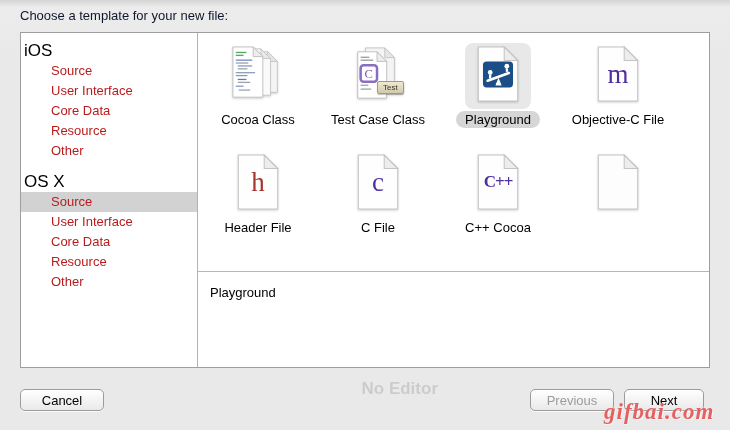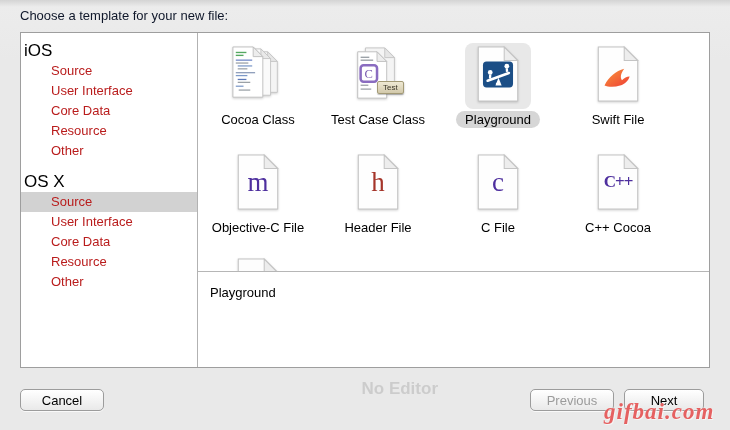--- a/index.html
+++ b/index.html
@@ -169,38 +169,20 @@
                 <line x1="14.5" y1="27.5" x2="14.3" y2="31.5" stroke="#fff" stroke-width="2.2"></line>
                 <circle cx="30.5" cy="19.5" r="2.3" fill="#fff"></circle>
                 <line x1="30.5" y1="21.5" x2="30.7" y2="25" stroke="#fff" stroke-width="2.2"></line>
                 <circle cx="21" cy="36.5" r="1.1" fill="#fff"></circle>
               </svg>
             </div>
           </div>
           <div class="cell-label"><span>Playground</span></div>
         </div>
 
-        <div class="cell">
-          <div class="icon-wrap">
-            <div class="doc">
-              <svg width="46" height="56" viewBox="0 0 44 54">
-                <defs>
-                  <linearGradient id="swg" x1="0" y1="0" x2="1" y2="1">
-                    <stop offset="0" stop-color="#f9973c"></stop>
-                      <stop offset="1" stop-color="#ee3d35"></stop>
-                  </linearGradient>
-                </defs>
-                <path d="M3 1 H28 L41 14 V53 H3 Z" fill="#fefefe" stroke="#c4c4c4"></path>
-                  <path d="M28 1 V14 H41 Z" fill="#ededed" stroke="#c4c4c4"></path>
-                <path d="M9 38 C13 30 20 24 28 22 C24.5 26.5 24 30.5 25.8 33 C28 30.5 31.2 29.2 33.2 29.4 C32.4 32.8 29 36.6 24 38.2 C18.5 40 12 39.6 9 38 Z" fill="url(#swg)"></path>
-              </svg>
-            </div>
-          </div>
-          <div class="cell-label"><span>Swift File</span></div>
-        </div>
 
         <div class="cell">
           <div class="icon-wrap">
             <div class="doc">
               <svg width="46" height="56" viewBox="0 0 44 54">
                 <path d="M3 1 H28 L41 14 V53 H3 Z" fill="#fefefe" stroke="#c4c4c4"></path>
                   <path d="M28 1 V14 H41 Z" fill="#ededed" stroke="#c4c4c4"></path>
               </svg>
               <span class="glyph purple big">m</span>
             </div>

